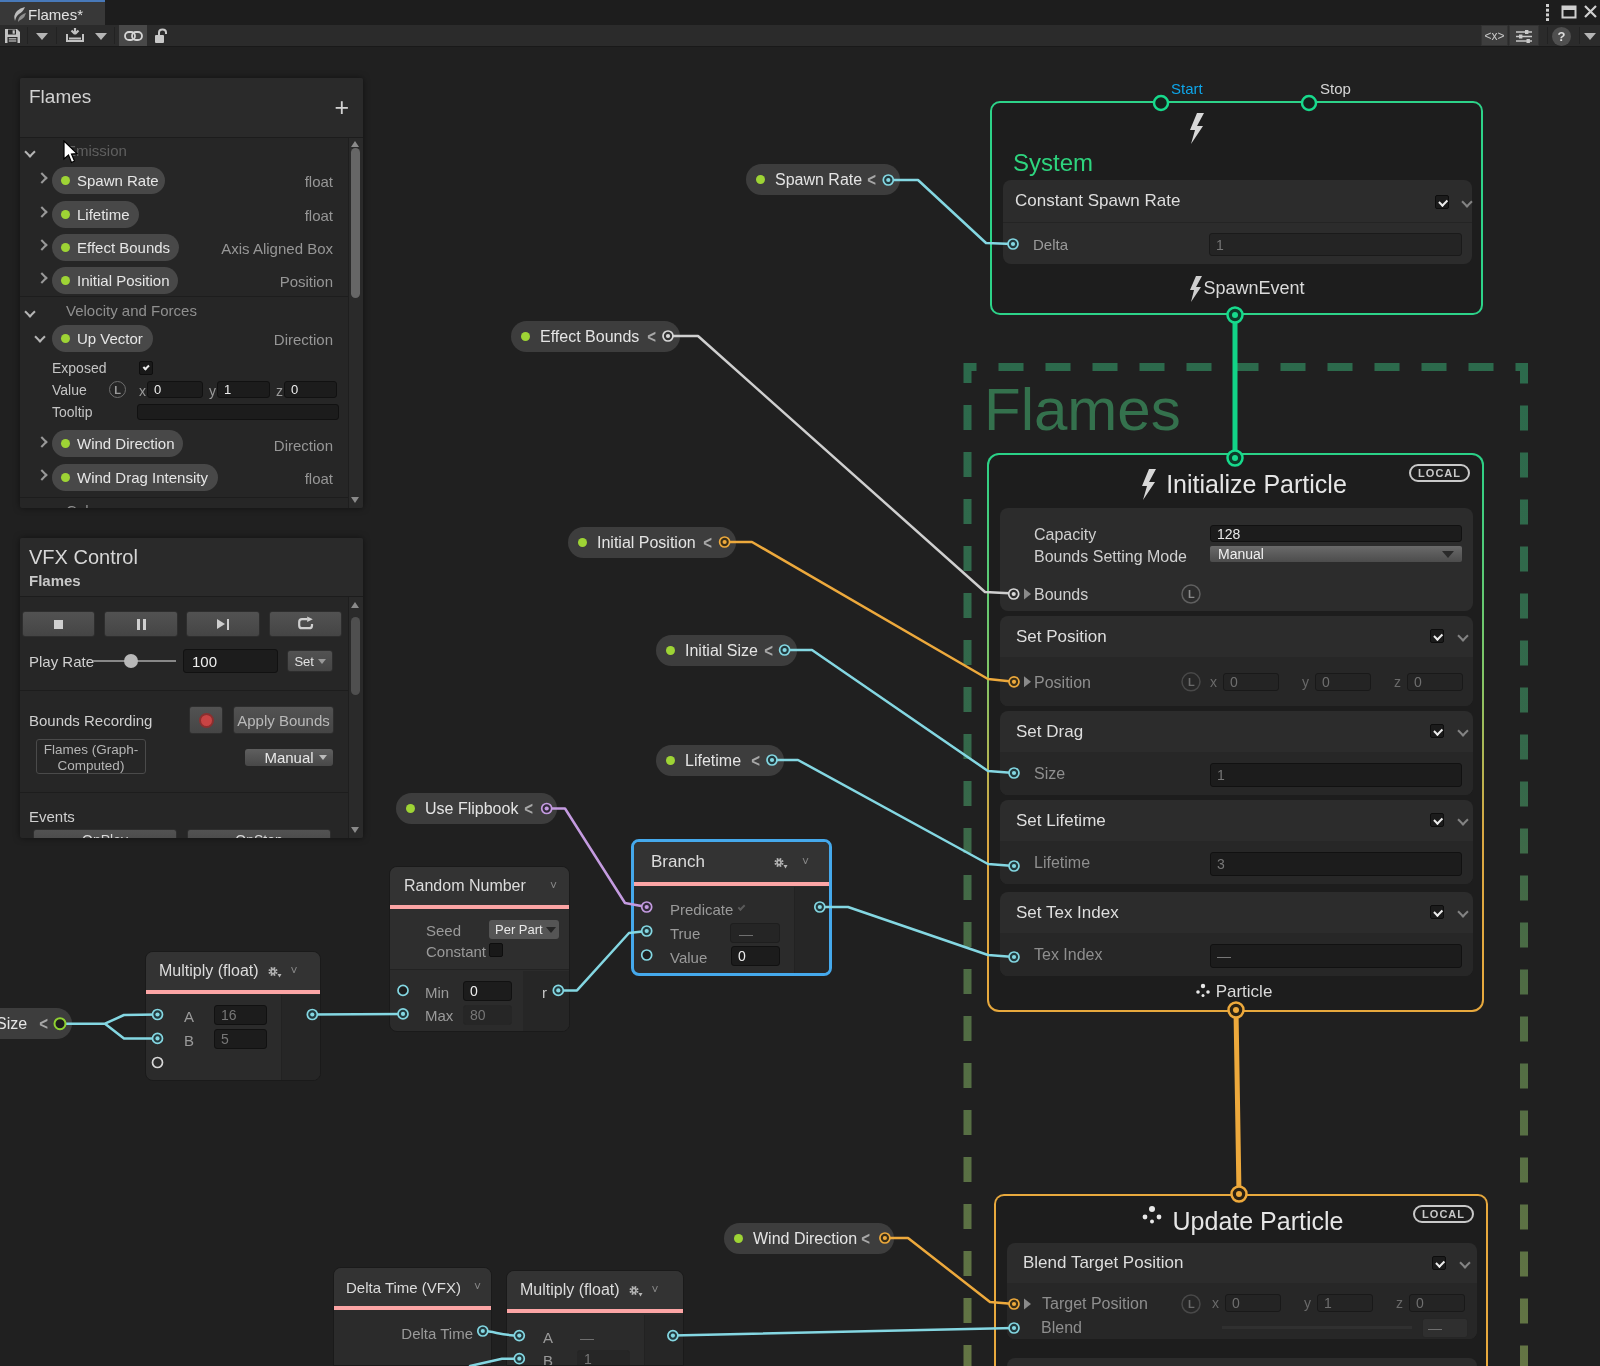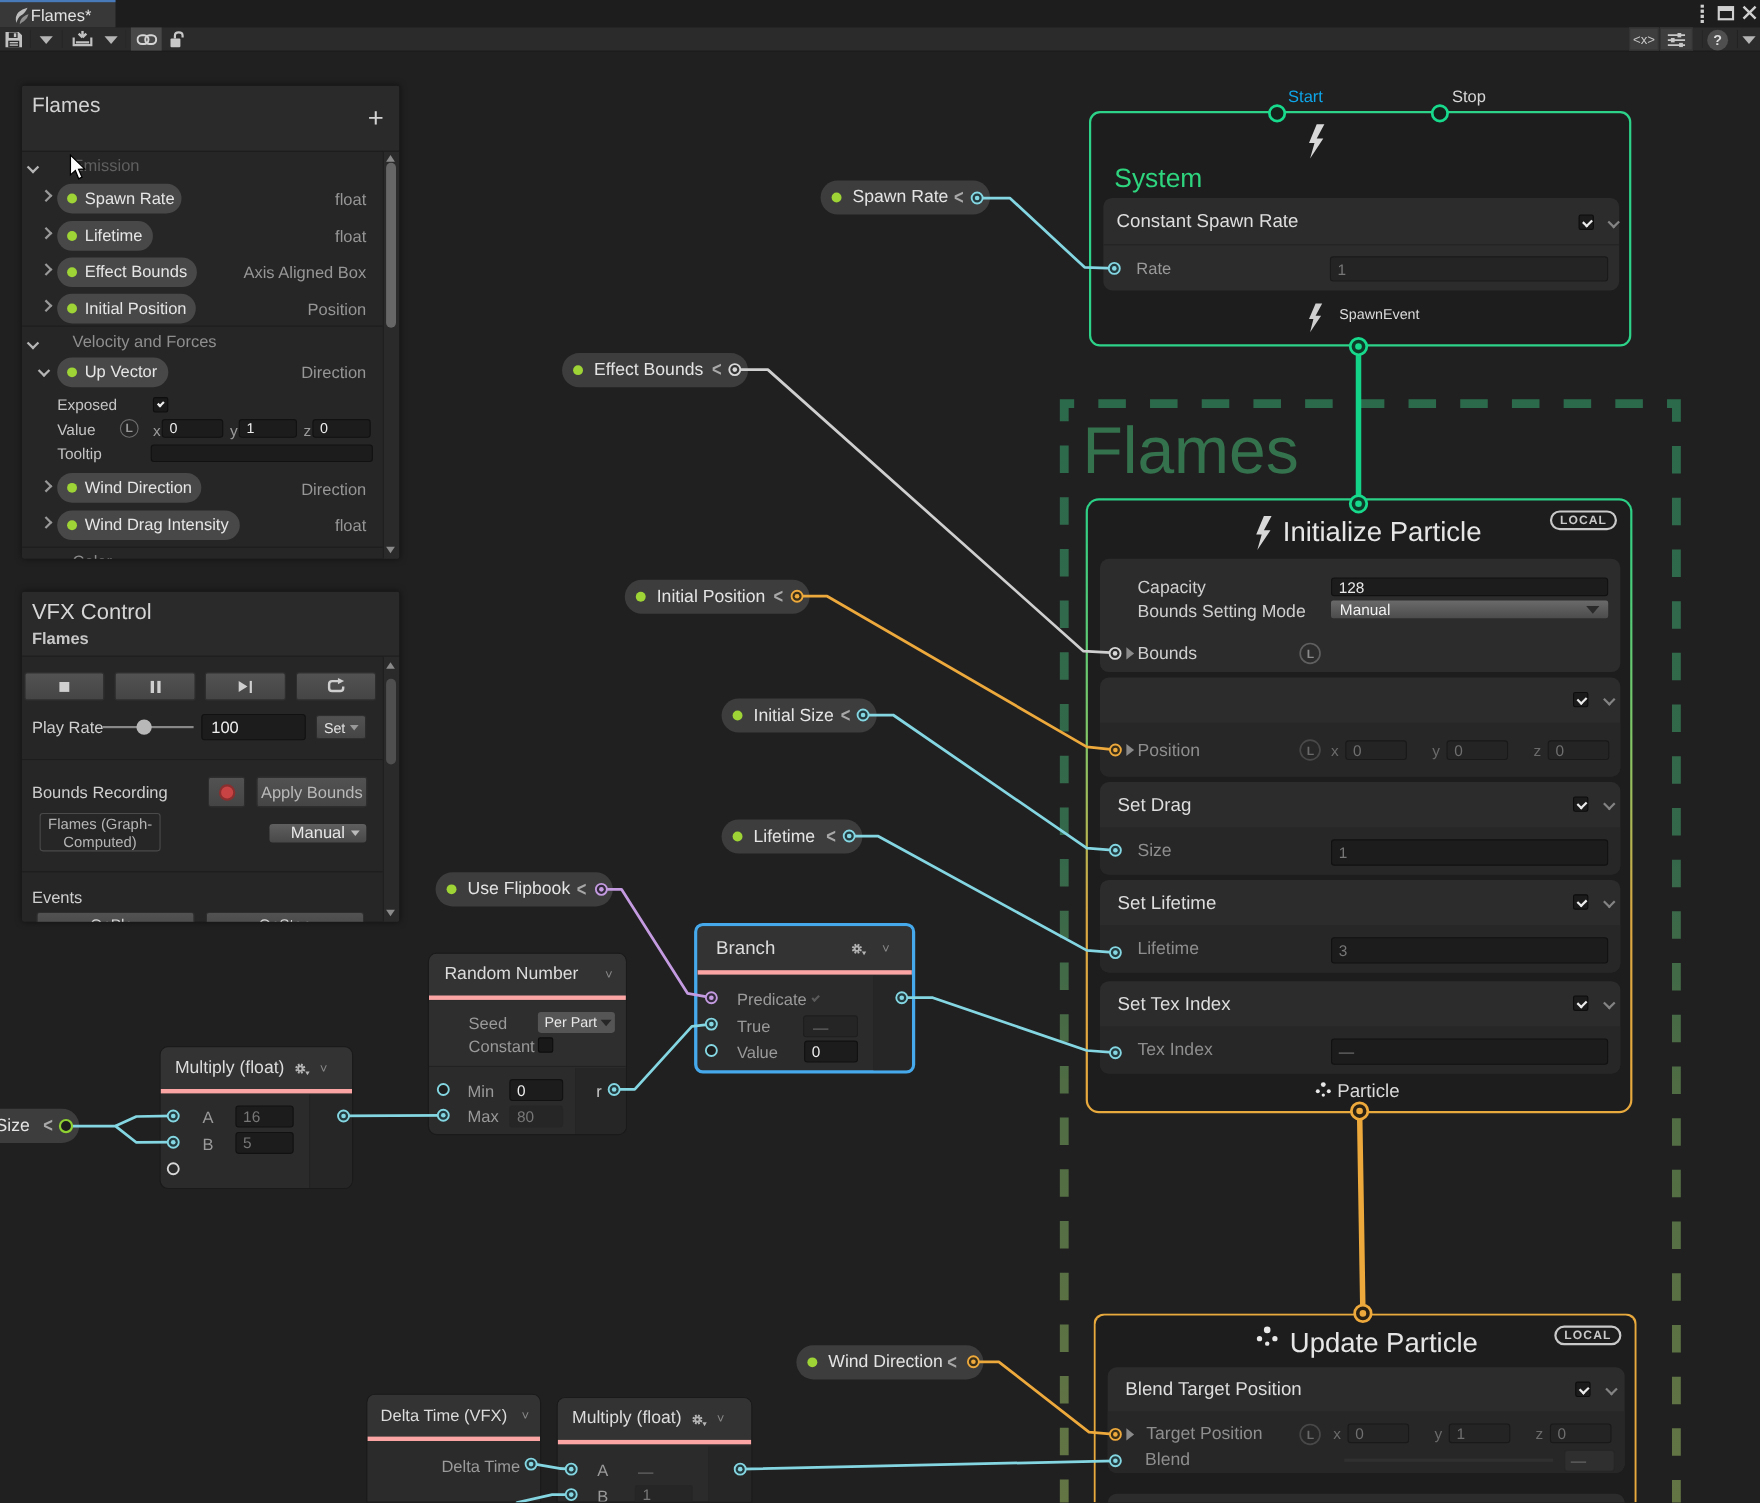--- a/index.html
+++ b/index.html
@@ -59,40 +59,41 @@
   <path d="M967.5,1370 L967.5,367 L1524,367 L1524,1370" fill="none" stroke="url(#gg)" stroke-width="8" stroke-dasharray="25 22"></path>
 </svg>
 <div class="abs" style="left:984px;top:375px;z-index:1;font-size:60px;color:#377a52;opacity:.9">Flames</div>
 
 <div class="ctx" style="left:990px;top:101px;width:493px;height:214px;border:2px solid #2dd389;z-index:2">
   <div class="abs" style="left:21px;top:46px;color:#2ed47e;font-size:24px">System</div>
   <div class="blk" style="top:77px;height:84px">
     <div class="blkhd" style="height:43px;padding-left:12px;border-bottom:1px solid #242424">Constant Spawn Rate</div>
     <div class="cb" style="left:432px;top:15px"></div>
     <div class="bchev" style="left:459px;top:17px"></div>
-    <div class="abs rowlbl" style="left:30px;top:56px">Rate</div>
+    <div class="abs rowlbl" style="left:30px;top:56px">Delta</div>
     <div class="inbox" style="left:206px;top:53px;width:253px;height:23px;background:#242424;border-color:#1a1a1a">1</div>
   </div>
-  <div class="ctxtitle" style="top:175px;font-size:13px;color:#dadada;padding-left:35px">SpawnEvent</div>
+  <div class="ctxtitle" style="top:175px;font-size:18px;color:#dadada;padding-left:35px">SpawnEvent</div>
 </div>
 <div class="abs" style="left:1171px;top:80px;color:#0ea5e9;font-size:15px;z-index:2">Start</div>
 <div class="abs" style="left:1320px;top:80px;color:#d6d6d6;font-size:15px;z-index:2">Stop</div>
 
 <div class="abs" style="left:987px;top:453px;width:497px;height:559px;border-radius:12px;background:linear-gradient(#2ad187,#83c566 40%,#d9a742 68%,#e8a93d);padding:2px;z-index:2">
     <div style="position:relative;width:100%;height:100%;background:#1d1d1d;border-radius:10px">
   <div class="ctxtitle" style="top:15px;font-size:25px;padding-left:42px">Initialize Particle</div>
   <div class="local" style="right:12px;top:9px">LOCAL</div>
   <div class="blk" style="top:53px;height:103px">
     <div class="abs glbl" style="left:34px;top:18px;color:#cfcfcf">Capacity</div>
     <div class="inbox" style="left:210px;top:17px;width:252px;height:17px;color:#e8e8e8">128</div>
     <div class="abs glbl" style="left:34px;top:40px;color:#cfcfcf">Bounds Setting Mode</div>
     <div class="abs" style="left:210px;top:38px;width:252px;height:16px;background:linear-gradient(#6a6a6a,#4c4c4c);border-radius:2px;color:#f0f0f0;font-size:14px;padding-left:8px">Manual<span style="position:absolute;right:8px;top:5px;width:0;height:0;border-left:6px solid transparent;border-right:6px solid transparent;border-top:7px solid #2a2a2a"></span></div>
     <div class="abs glbl" style="left:34px;top:78px;color:#cfcfcf">Bounds</div>
   </div>
   <div class="blk" style="top:161px;height:90px">
+    <div class="blkhd" style="height:41px;padding-left:16px">Set Position</div>
     <div class="cb" style="left:430px;top:13px"></div>
     <div class="bchev" style="left:458px;top:15px"></div>
     <div class="abs" style="left:0;top:41px;right:0;bottom:0;background:#272727;border-radius:0 0 8px 8px"></div>
     <div class="abs glbl" style="left:34px;top:58px">Position</div>
     <div class="xyz" style="left:210px;top:57px">
           <span>x</span>
           <span class="bx" style="width:56px;margin-left:6px">0</span>
           <span style="margin-left:23px">y</span>
           <span class="bx" style="width:56px;margin-left:6px">0</span>
           <span style="margin-left:23px">z</span>

